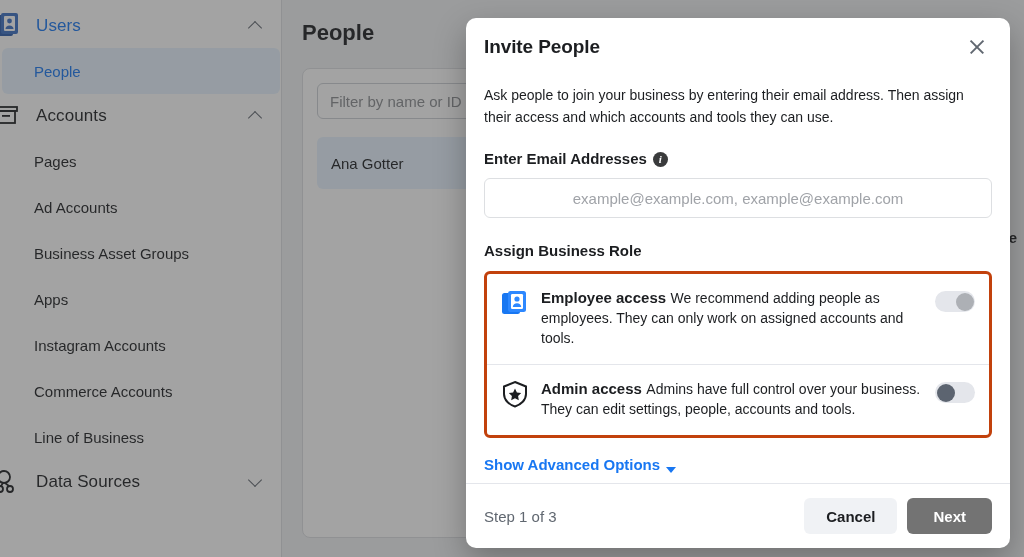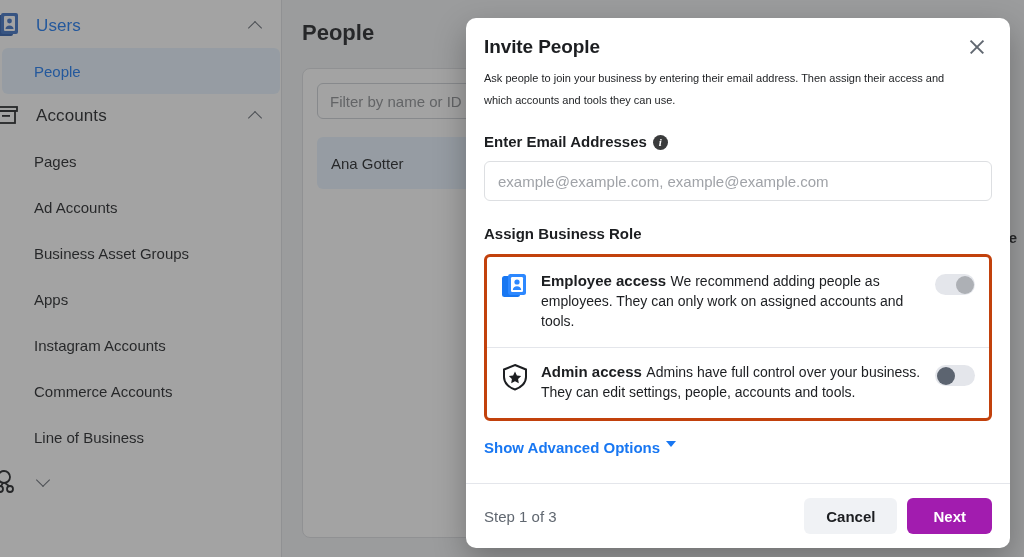--- a/index.html
+++ b/index.html
@@ -192,23 +192,24 @@
   }
   .close-btn::before { transform: rotate(45deg); }
   .close-btn::after  { transform: rotate(-45deg); }
 
   .modal-body {
     flex: 1;
     padding: 0 18px;
     overflow: hidden;
   }
   .modal-desc {
-    font-size: 11px;
+    font-size: 14px;
     line-height: 22px;
     color: #1c1e21;
+    margin-top: 17px;
     max-width: 480px;
   }
   .field-label {
     font-size: 15px;
     font-weight: bold;
     color: #1c1e21;
     margin-top: 22px;
     display: flex;
     align-items: flex-end;
     gap: 6px;
@@ -232,20 +233,21 @@
     width: 100%;
     height: 40px;
     border: 1px solid #dddfe2;
     border-radius: 6px;
     padding: 0 13px;
     font-size: 15px;
     font-family: "Liberation Sans", sans-serif;
     color: #1c1e21;
     outline: none;
     background: #fff;
+    text-align: center;
   }
   .email-input::placeholder { color: #a0a3a8; }
 
   .section-label {
     font-size: 15px;
     font-weight: bold;
     color: #1c1e21;
     margin-top: 24px;
   }
 
@@ -295,21 +297,21 @@
     top: 1.5px;
     width: 18px; height: 18px;
     border-radius: 50%;
     background: #b0b3b8;
   }
   .toggle.pos-right .knob { right: 1.5px; background: #adb0b5; }
   .toggle.pos-left  .knob { left: 1.5px;  background: #5c6470; }
 
   .advanced-link {
     display: inline-flex;
-    align-items: flex-start;
+    align-items: flex-end;
     gap: 6px;
     margin-top: 18px;
     font-size: 15px;
     font-weight: bold;
     color: #1877f2;
     cursor: pointer;
   }
   .caret-down {
     width: 0; height: 0;
     border-left: 5px solid transparent;
@@ -338,21 +340,21 @@
     font-weight: bold;
     font-family: "Liberation Sans", sans-serif;
     cursor: pointer;
   }
   .btn-cancel {
     background: #f0f2f5;
     color: #1c1e21;
     margin-right: 10px;
   }
   .btn-next {
-    background: #a21caf;
+    background: #737373;
     color: #ffffff;
     padding: 0 26px;
   }
 </style>
 </head>
 <body>
 
 <div id="app">
 
   <nav class="sidebar">
@@ -410,20 +412,21 @@
 
     <div class="nav-group-header">
       <span class="gicon">
         <svg width="30" height="28" viewBox="0 0 30 28">
           <circle cx="10" cy="9" r="6" fill="none" stroke="#1c1e21" stroke-width="1.8"></circle>
           <circle cx="6" cy="21" r="3" fill="none" stroke="#1c1e21" stroke-width="1.8"></circle>
           <circle cx="16" cy="21" r="3" fill="none" stroke="#1c1e21" stroke-width="1.8"></circle>
           <path d="M9 15 L7 18 M11 15 L15 18" stroke="#1c1e21" stroke-width="1.6"></path>
         </svg>
       </span>
+      <span class="glabel">Data Sources</span>
       <span class="chev down"></span>
     </div>
   </nav>
 
   <main class="content">
     <h1 class="page-title">People</h1>
     <div class="panel">
       <div class="filter-input">Filter by name or ID</div>
       <div class="person-row">
         <span>Ana Gotter</span>

